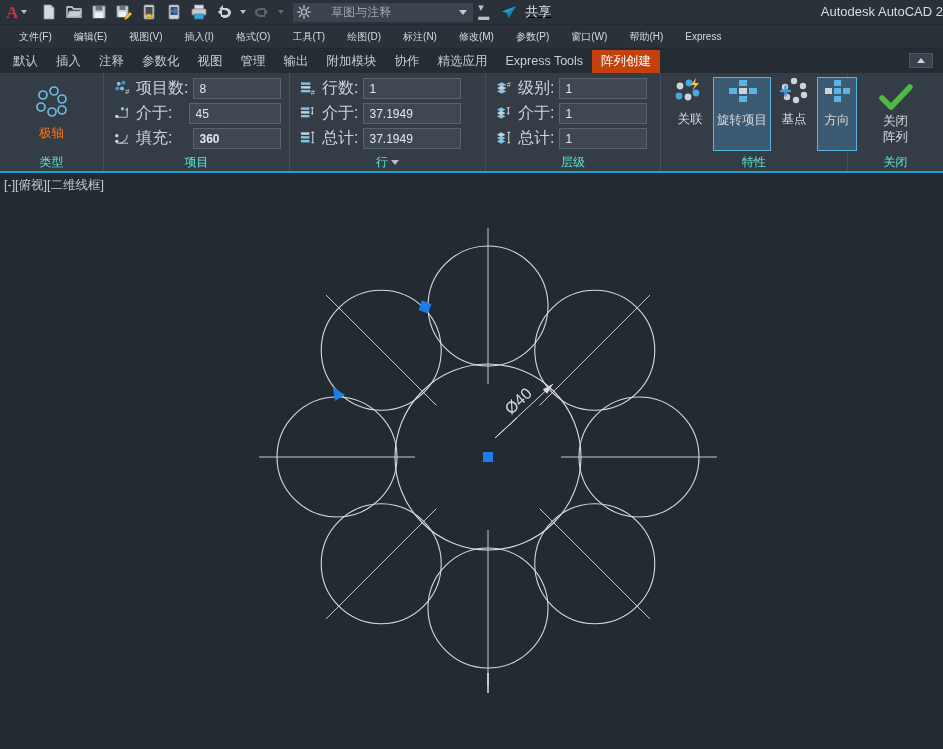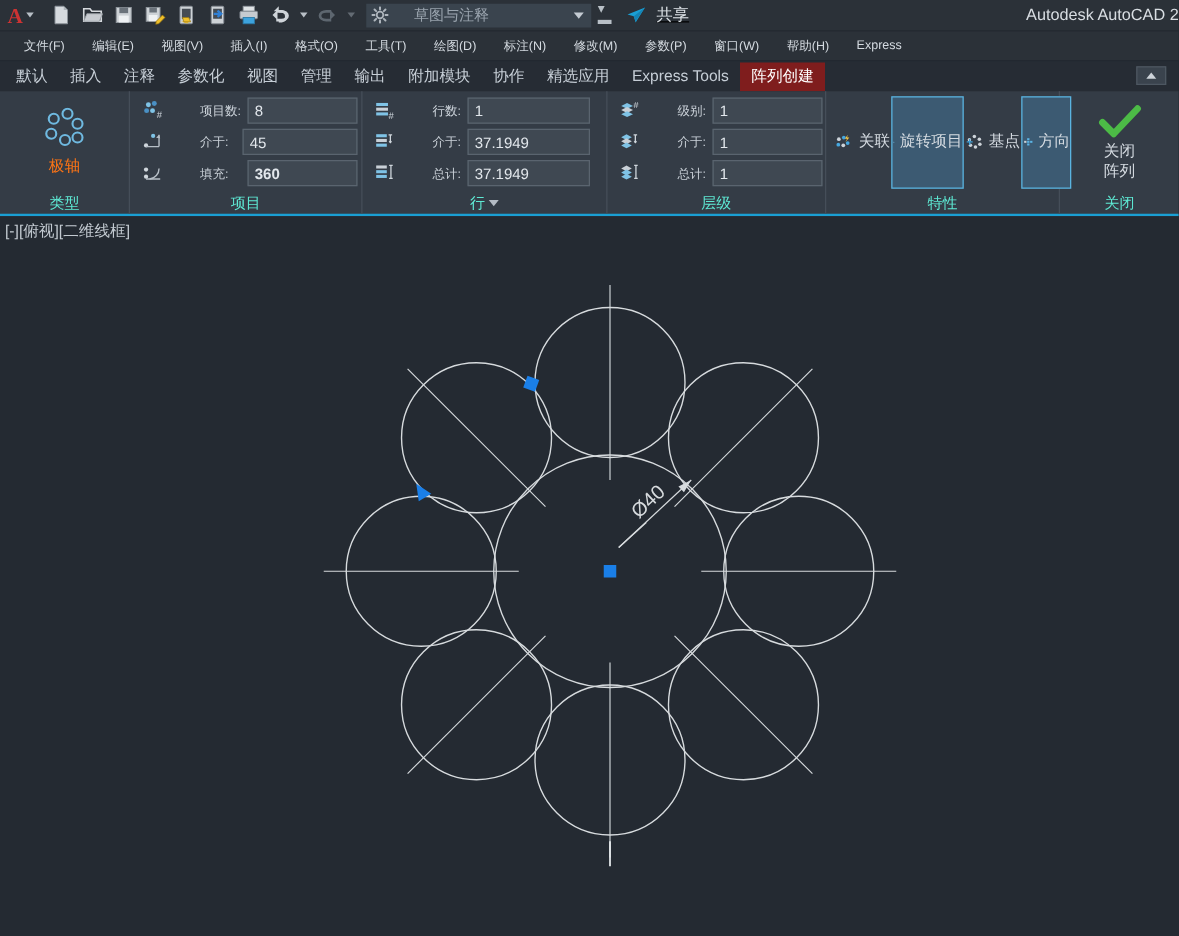--- a/index.html
+++ b/index.html
@@ -90,21 +90,21 @@
     display: flex; align-items: flex-end;
     padding-left: 4px;
     position: relative;
   }
   .rtab {
     color: #c6ced6; font-size: 12.5px;
     padding: 4px 9px 4px 9px;
     white-space: nowrap; line-height: 15px;
   }
   .rtab.active {
-    background: #7f1d1d; color: #ffffff;
+    background: #c2410c; color: #ffffff;
   }
   .minimize-ribbon {
     position: absolute; right: 10px; top: 4px;
     width: 24px; height: 15px;
     background: #3a434d; border: 1px solid #4d5761;
     display: flex; align-items: center; justify-content: center;
   }
   .mr-tri {
     width: 0; height: 0;
     border-left: 4px solid transparent;
@@ -148,38 +148,37 @@
     display: flex; flex-direction: column;
     align-items: center; justify-content: center; gap: 3px;
   }
   .bigbtn-label { color: #f97316; font-size: 12.5px; }
 
   
   .fields { display: flex; flex-direction: column; gap: 3px; padding: 2px 6px; }
   .frow { display: flex; align-items: center; gap: 5px; height: 22px; }
   .ficon { width: 17px; height: 17px; flex: 0 0 17px; }
   .flabel {
-    color: #ccd3da; font-size: 10px;
+    color: #ccd3da; font-size: 16px;
     white-space: nowrap;
-    margin-left: 24px;
   }
   .finput {
     background: #3f4852;
     border: 1px solid #5a646f;
     color: #e2e7ec; font-size: 12px;
     height: 21px; padding: 0 5px;
     font-family: "Liberation Sans", sans-serif;
     outline: none;
   }
 
   
   .smallbtns { display: flex; align-items: center; gap: 1px; padding: 0 3px; }
   .sbtn {
     width: 44px; height: 74px;
-    display: flex; 
+    display: flex; flex-direction: column;
     align-items: center; justify-content: flex-start; gap: 4px;
   }
   .sbtn-label { color: #d5dbe1; font-size: 12.5px; white-space: nowrap; }
   .sbtn.toggled {
     background: #3c5a72;
     border: 1px solid #5ab4e0;
   }
   .closebtn {
     width: 56px; height: 76px;
     display: flex; flex-direction: column;

